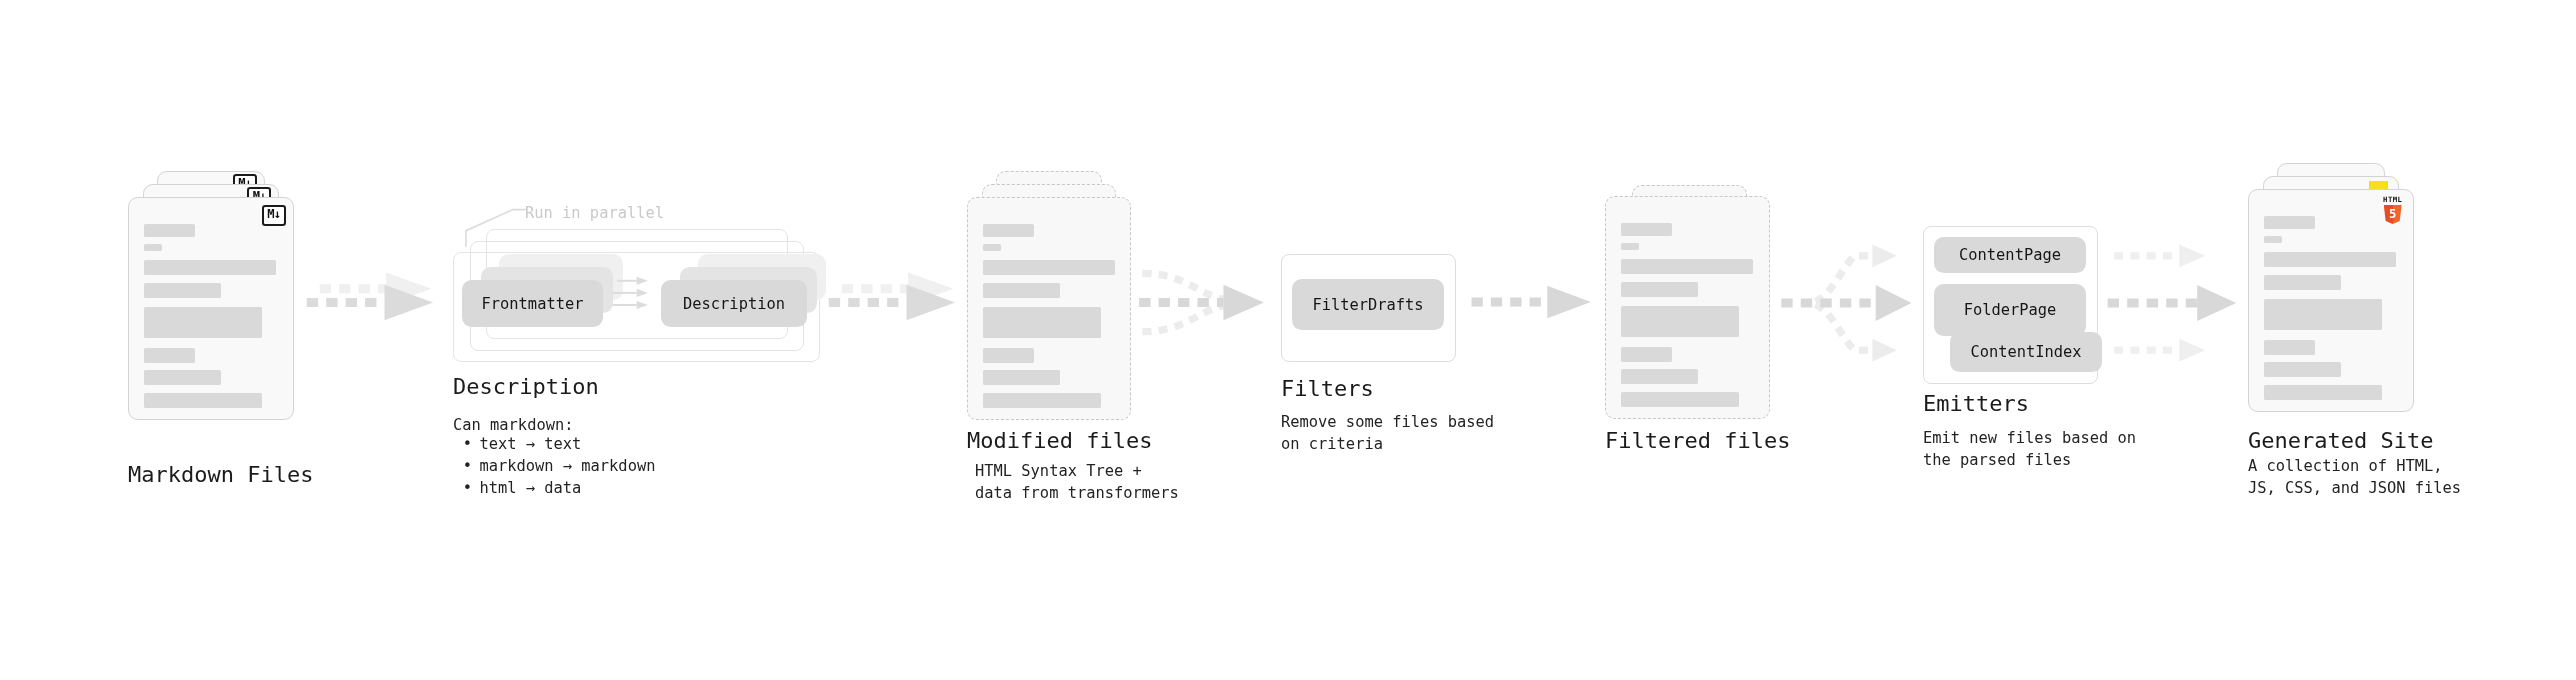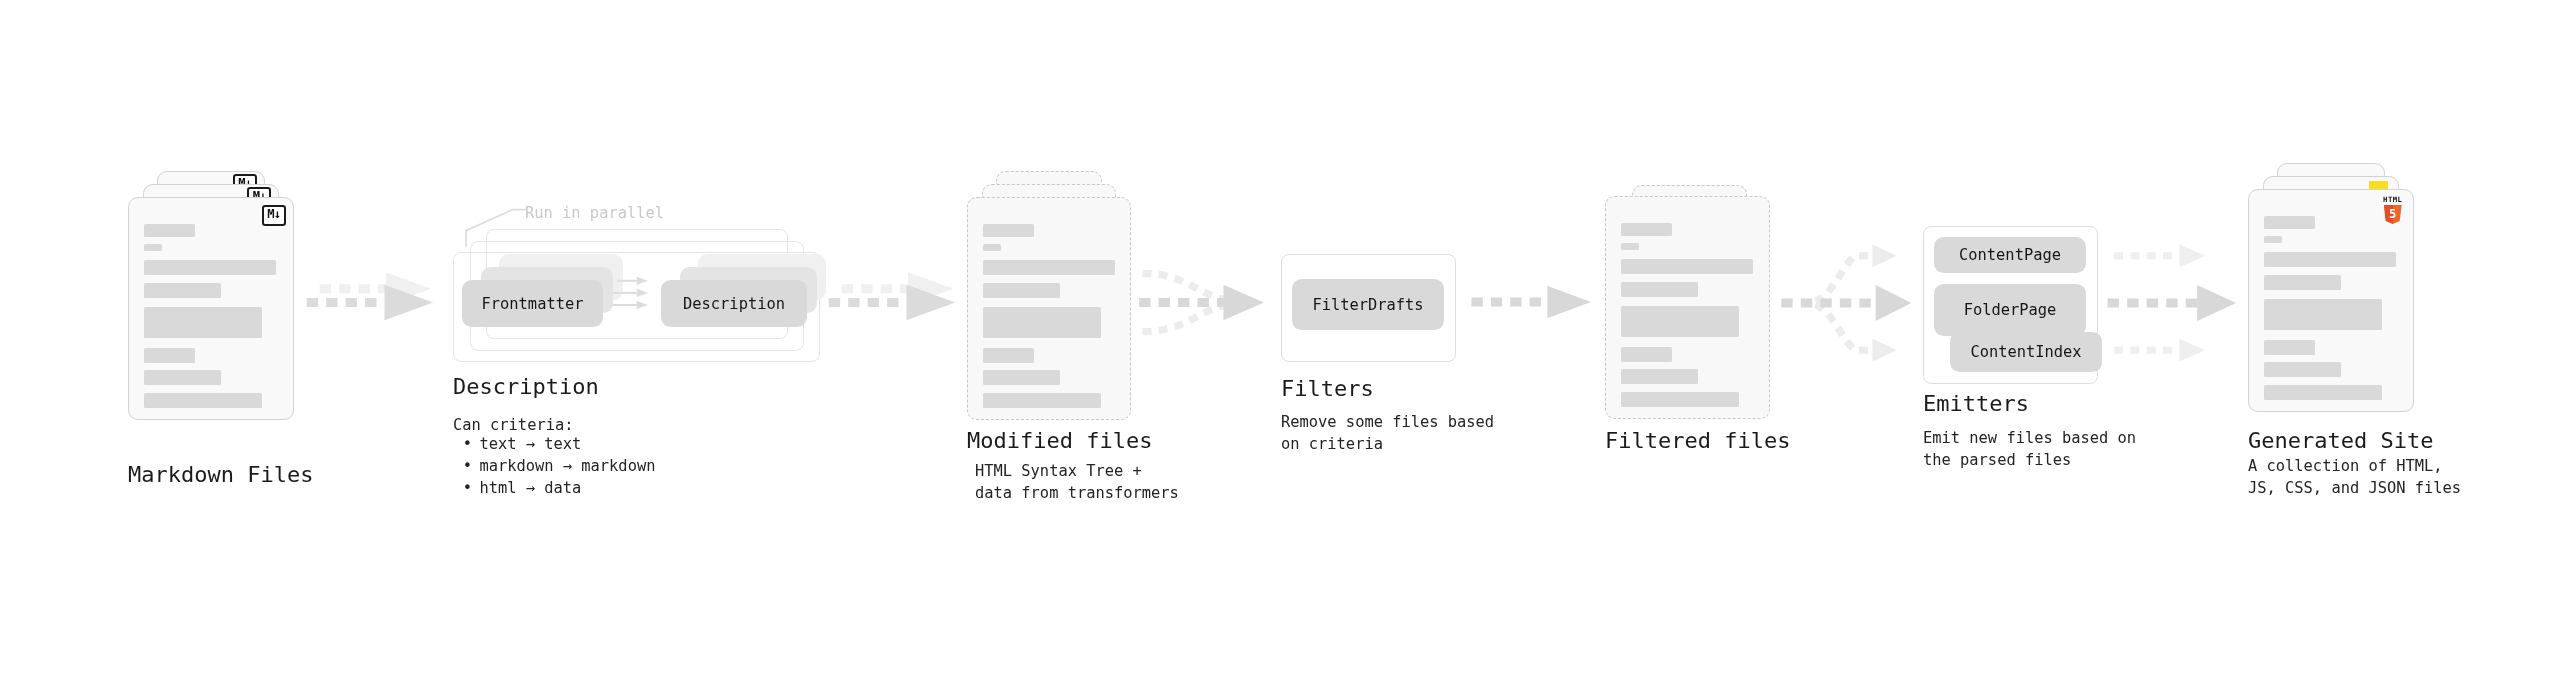--- a/index.html
+++ b/index.html
@@ -98,21 +98,21 @@
   <svg class="abs" style="left:606px;top:274px;" width="50" height="41" viewBox="0 0 62 50">
     <path d="M14 8 H38" stroke="#dcdcdc" stroke-width="2.5" fill="none"></path>
       <polygon points="38,3 38,13 52,8" fill="#dcdcdc"></polygon>
     <path d="M8 23 H38" stroke="#dcdcdc" stroke-width="2.5" fill="none"></path>
       <polygon points="38,18 38,28 52,23" fill="#dcdcdc"></polygon>
     <path d="M8 38 H38" stroke="#dcdcdc" stroke-width="2.5" fill="none"></path>
       <polygon points="38,33 38,43 52,38" fill="#dcdcdc"></polygon>
   </svg>
 
   <div class="title" style="left:453px;top:373px;">Description</div>
-  <div class="sub" style="left:453px;top:414px;">Can criteria:</div>
+  <div class="sub" style="left:453px;top:414px;">Can markdown:</div>
   <div class="abs" style="left:453px;top:433px;">
     <div class="bullet-row"><span class="mk">•</span><span>text → text</span></div>
     <div class="bullet-row"><span class="mk">•</span><span>markdown → markdown</span></div>
     <div class="bullet-row"><span class="mk">•</span><span>html → data</span></div>
   </div>
 
   <svg class="abs" style="left:827px;top:262px;" width="138" height="81" viewBox="0 0 170 100">
     <g>
       <path d="M18 33 H100" stroke="#f0f0f0" stroke-width="11" stroke-dasharray="14 10" fill="none"></path>
       <polygon points="100,13 100,53 156,33" fill="#f0f0f0"></polygon>

